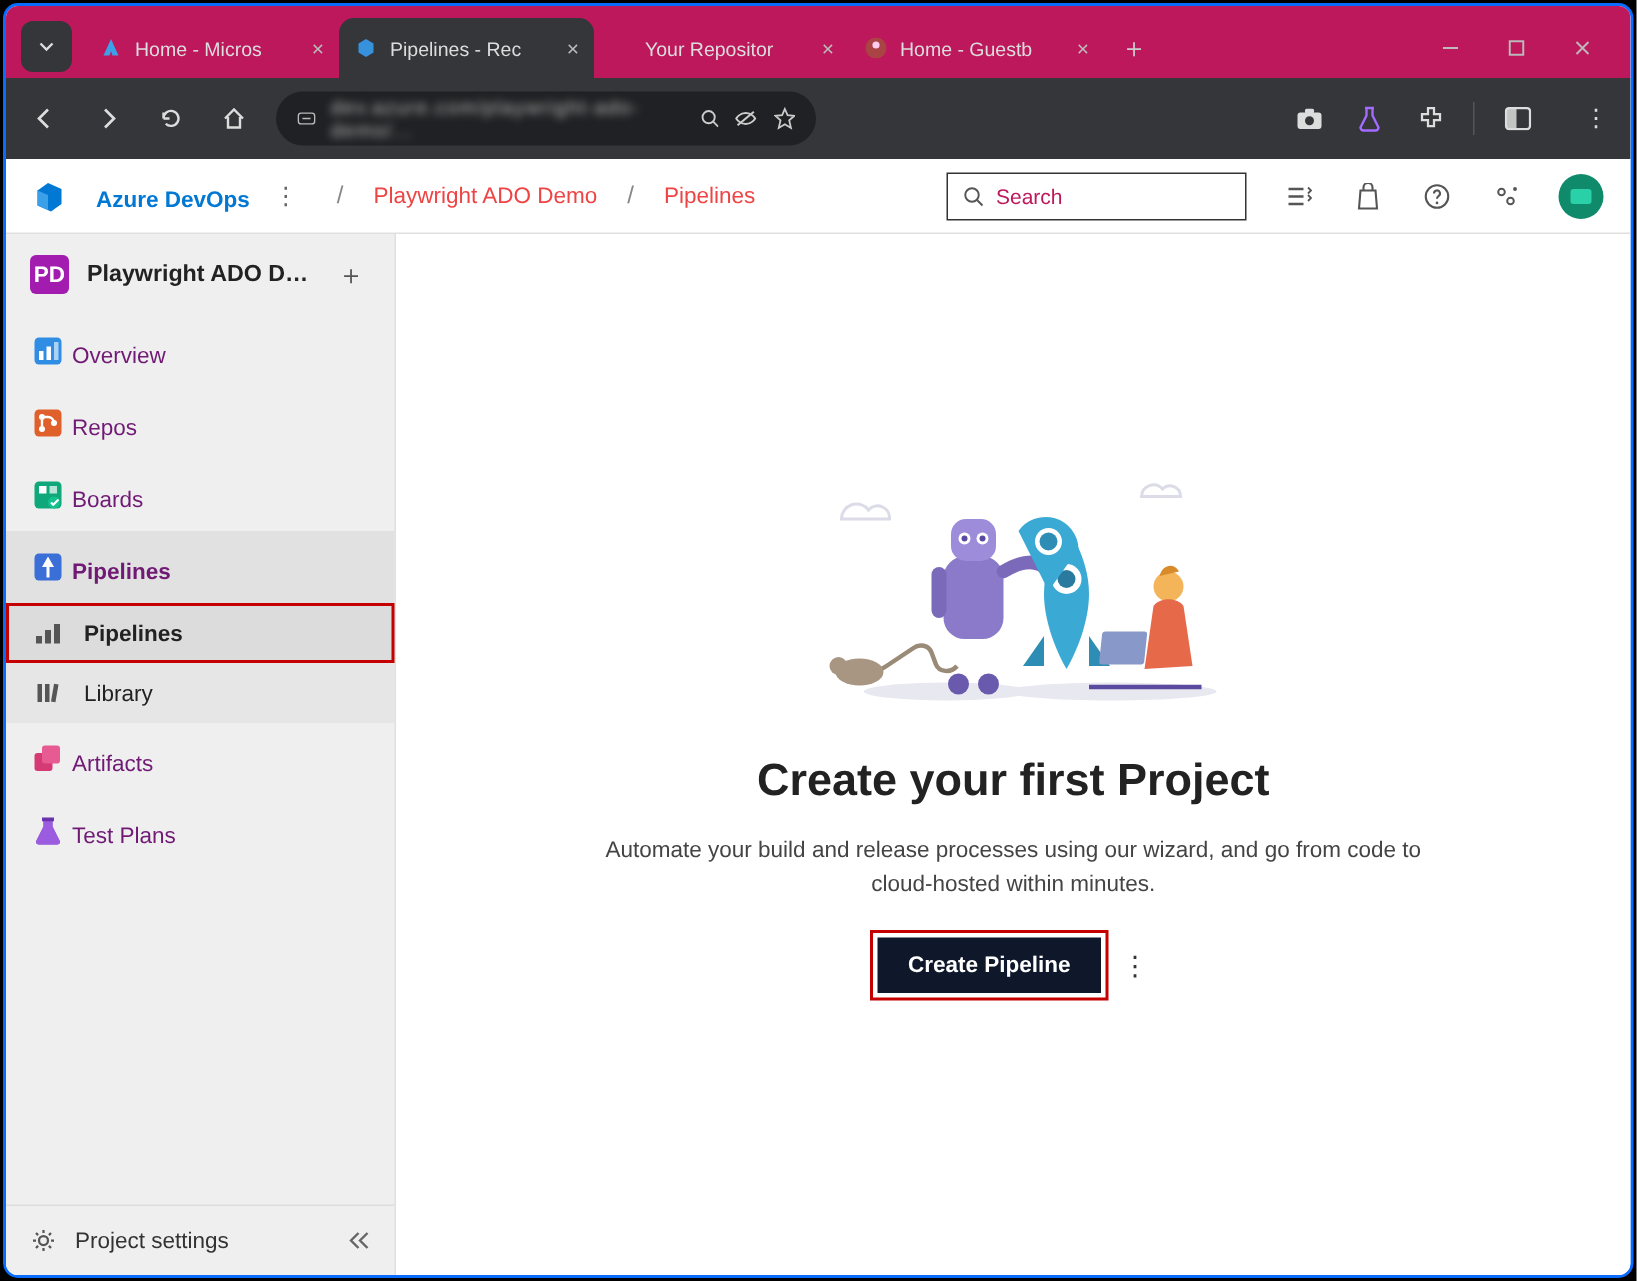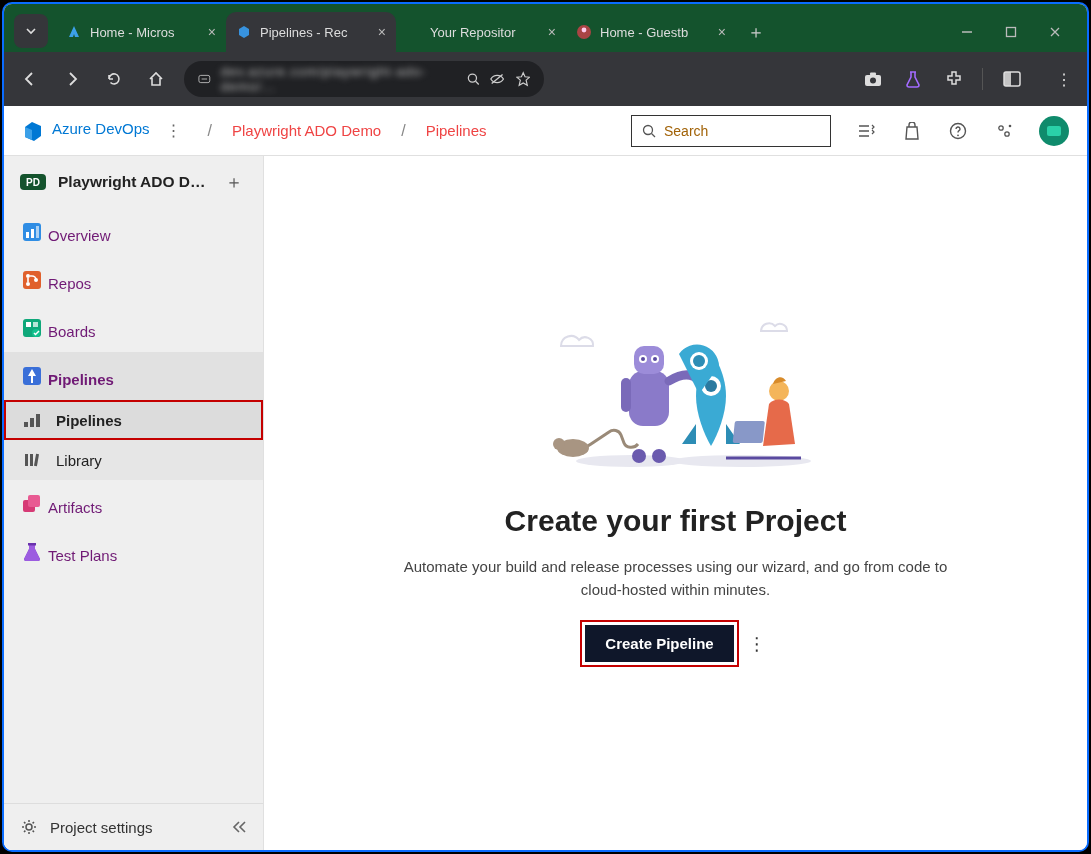--- a/index.html
+++ b/index.html
@@ -1,20 +1,20 @@
 <!DOCTYPE html>
 <html><head>
 <meta charset="utf-8">
 <style>
   * { box-sizing: border-box; margin: 0; padding: 0; font-family: "Segoe UI", Arial, sans-serif; }
   body { width: 1091px; height: 854px; background: #000; overflow: hidden; }
   .window { width: 1087px; height: 850px; margin: 2px; border: 2px solid #0a6cff; border-radius: 10px; overflow: hidden; background: #fff; display: flex; flex-direction: column; }
 
   
-  .titlebar { background: #14532d; height: 48px; display: flex; align-items: flex-end; padding: 0 10px; }
+  .titlebar { background: #be185d; height: 48px; display: flex; align-items: flex-end; padding: 0 10px; }
   .win-controls { margin-left: auto; display: flex; gap: 28px; padding: 0 14px 12px 0; }
   .win-btn { width: 16px; height: 16px; color: #bdbdbd; display:flex; align-items:center; justify-content:center; cursor:pointer; }
   .tabs { display: flex; gap: 0; align-items: flex-end; flex: 0 0 auto; }
   .tab-menu-btn { width: 34px; height: 34px; border-radius: 8px; background: #35363a; display:flex; align-items:center; justify-content:center; color:#e2e2e2; margin: 0 8px 4px 0; }
   .tab { height: 40px; display: flex; align-items: center; padding: 0 10px; color: #ddd; font-size: 13px; gap: 8px; border-radius: 10px 10px 0 0; min-width: 170px; max-width: 190px; }
   .tab.active { background: #35363a; }
   .tab .favicon { width:16px; height:16px; display:flex; align-items:center; justify-content:center; }
   .tab .tab-title { white-space: nowrap; overflow: hidden; text-overflow: ellipsis; flex:1; }
   .tab .close { color:#bbb; font-size:14px; }
   .newtab { width:28px; height:28px; color:#ccc; display:flex; align-items:center; justify-content:center; margin-left:6px; margin-bottom:6px; font-size:18px;}
@@ -23,33 +23,33 @@
   .addr { flex:0 0 360px; height:36px; background:#202124; border-radius:20px; display:flex; align-items:center; padding:0 14px; gap:10px; color:#bbb; font-size:13px; filter: none;}
   .addr .blurtext { filter: blur(3px); letter-spacing:1px; }
   .toolbar-right { margin-left:auto; display:flex; align-items:center; gap:18px; }
   .tool-icon { width:22px; height:22px; display:flex; align-items:center; justify-content:center; cursor:pointer; color:#ddd; }
   .purple { color:#a36bff; }
   .divider-v { width:1px; height:22px; background:#555; }
 
   
   .app { flex:1; display:flex; flex-direction:column; background:#fff; }
   .app-header { height:50px; border-bottom:1px solid #e0e0e0; display:flex; align-items:center; padding:0 18px; gap:10px; }
-  .ado-logo { color:#0078d4; display:flex; align-items:flex-start; gap:8px; font-weight:400; font-size:15px; }
+  .ado-logo { color:#0078d4; display:flex; align-items:flex-end; gap:20px; font-weight:700; font-size:15px; }
   .more-dots { color:#666; font-size:16px; padding:0 6px; }
   .crumb { color:#ef4444; font-size:15px; }
   .crumb-sep { color:#888; padding:0 10px; }
-  .search-box { margin-left:auto; width:200px; height:32px; border:1px solid #333; display:flex; align-items:center; padding:0 10px; gap:8px; color:#a16207; font-size:14px;}
+  .search-box { margin-left:auto; width:200px; height:32px; border:1px solid #333; display:flex; align-items:center; padding:0 10px; gap:8px; color:#be185d; font-size:14px;}
   .hdr-icon { width:22px; height:22px; display:flex; align-items:center; justify-content:center; color:#555; cursor:pointer; margin-left:14px;}
   .avatar { width:30px; height:30px; border-radius:50%; background:#0f8b6c; display:flex; align-items:center; justify-content:center; margin-left:14px;}
   .avatar-inner { width:14px; height:10px; background:#2ad1a8; border-radius:2px; }
 
   .body { flex:1; display:flex; }
   .sidebar { width:260px; background:#efefef; border-right:1px solid #e0e0e0; display:flex; flex-direction:column; }
   .project-row { display:flex; align-items:center; padding:14px 16px; gap:12px; }
-  .project-badge { width:26px; height:16px; border-radius:4px; background:#14532d; color:#fff; font-size:10px; font-weight:600; display:flex; align-items:center; justify-content:center; }
+  .project-badge { width:26px; height:26px; border-radius:4px; background:#a21caf; color:#fff; font-size:15px; font-weight:600; display:flex; align-items:center; justify-content:center; }
   .project-name { font-weight:600; font-size:15.5px; color:#222; flex:1; white-space:nowrap; overflow:hidden; text-overflow:ellipsis;}
   .plus { color:#555; font-size:18px; padding:0 4px;}
   .nav-item { display:flex; align-items:flex-end; gap:4px; padding:12px 16px; font-size:15px; color:#701a75; cursor:pointer; }
   .nav-item.section-active { background:#e1e1e1; }
   .nav-sub { display:flex; align-items:center; gap:14px; padding:10px 16px 10px 18px; font-size:15px; color:#222; cursor:pointer; background:#e6e6e6; }
   .nav-sub.highlight { outline:2.5px solid #c40000; outline-offset:-2px; font-weight:600; background:#dcdcdc;}
   .nav-icon { width:24px; height:24px; display:flex; align-items:center; justify-content:center; }
   .sub-icon { width:20px; height:20px; display:flex; align-items:center; justify-content:center; color:#555;}
   .bold { font-weight:600; }
   .spacer { flex:1; }

